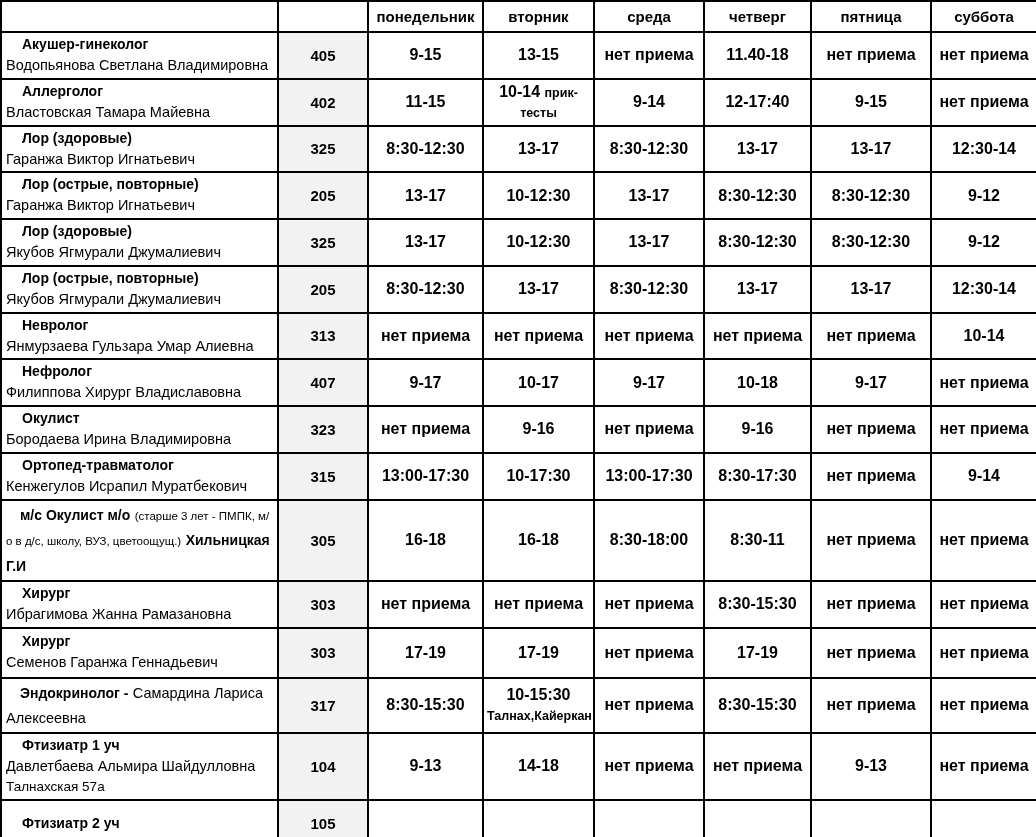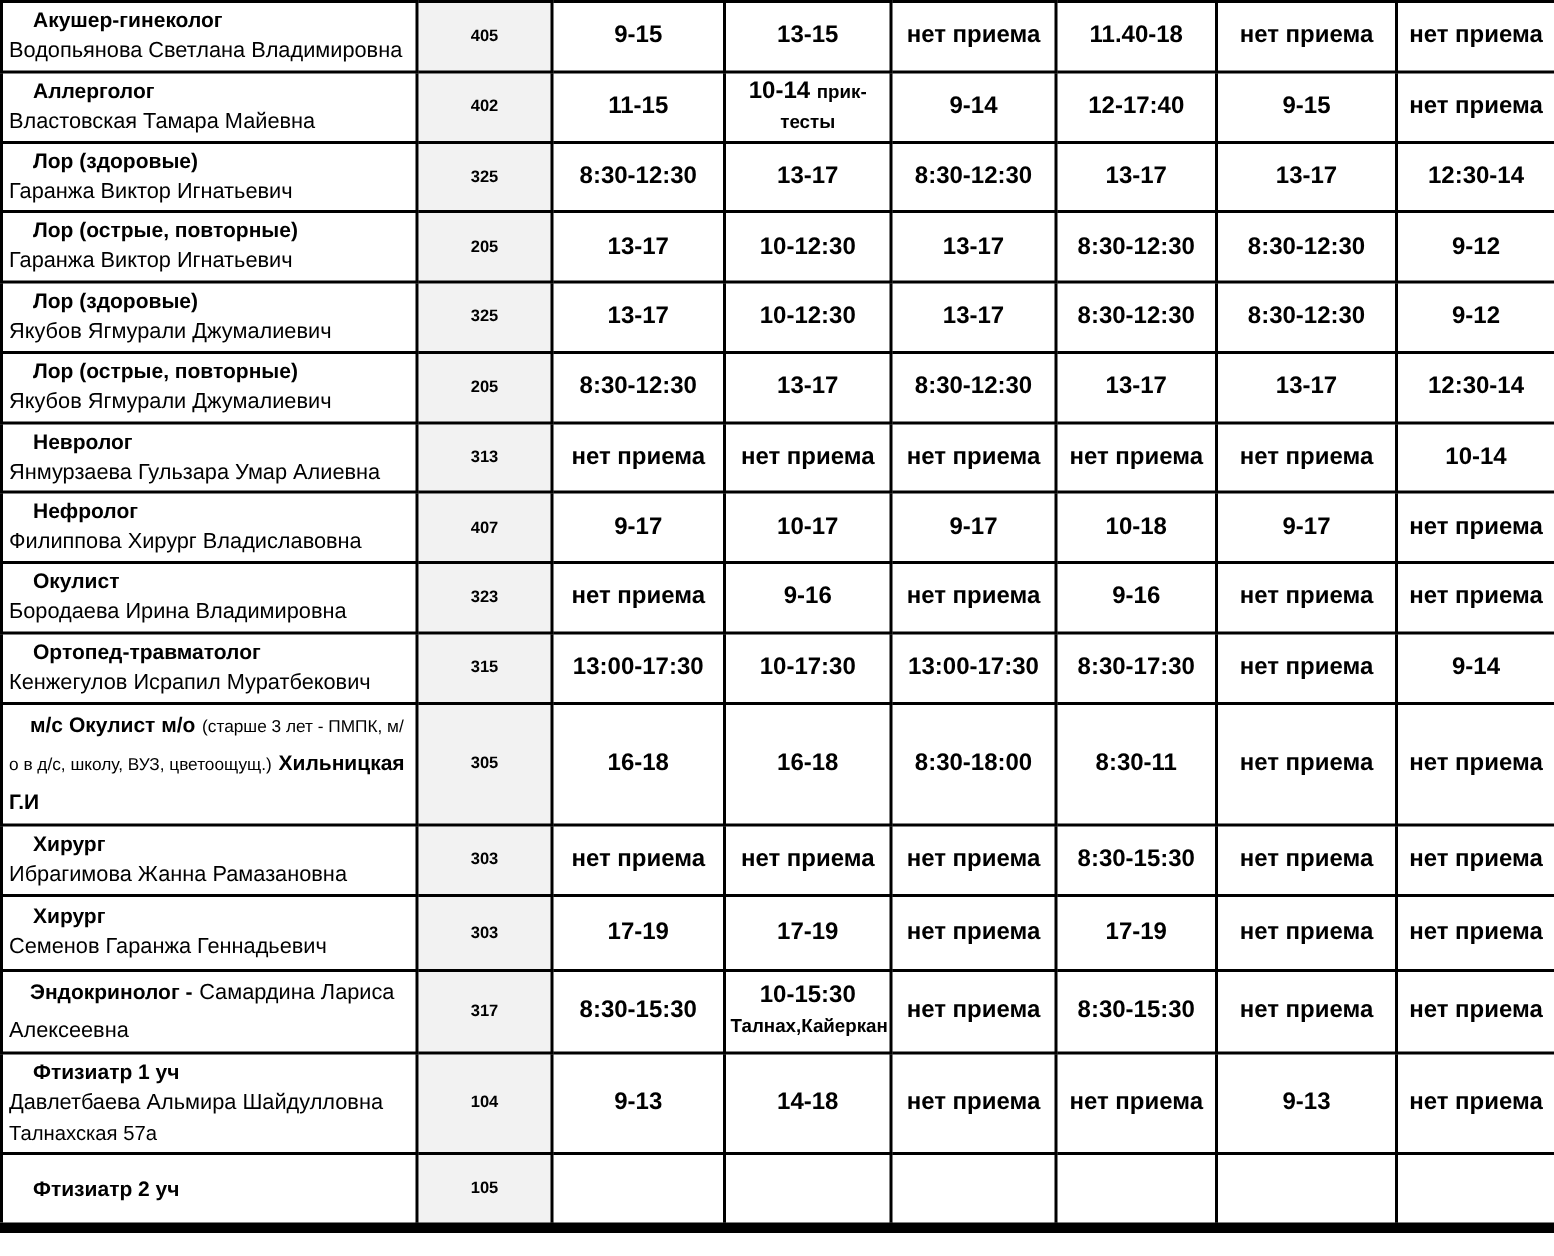--- a/index.html
+++ b/index.html
@@ -25,21 +25,21 @@
   tbody tr:nth-child(13){height:50px;}
   tbody tr:nth-child(14){height:54px;}
   tbody tr:nth-child(15){height:56px;}
   tbody tr:nth-child(16){height:50px;}
   th.day{font-size:15px;font-weight:bold;text-align:center;background:#fff;}
   th.date{font-size:13.5px;font-weight:bold;text-align:center;background:#fff;}
   th.blank{background:#fff;}
   td.period{font-size:26px;font-weight:bold;letter-spacing:-1px;text-align:left;
     padding-left:5px;white-space:nowrap;}
   .roomhead{background:#f2f2f2;font-style:italic;font-weight:normal;font-size:13px;text-align:center;}
-  td.room{background:#f2f2f2;font-weight:bold;font-size:11px;text-align:center;}
+  td.room{background:#f2f2f2;font-weight:bold;font-size:15px;text-align:center;}
   td.doc{text-align:left;line-height:1.5;padding-left:4px;padding-right:2px;}
   td.doc .spec{display:block;font-weight:bold;font-size:14px;padding-left:16px;}
   td.doc .note{font-weight:normal;font-size:11.5px;}
   td.doc .tail{font-weight:bold;font-size:14px;}
   td.doc .name{display:block;font-weight:normal;font-size:14.5px;}
   td.doc .addr{display:block;font-weight:normal;font-size:13.5px;}
   td.doc.flow{text-indent:14px;line-height:1.6;}
   td.doc.flow .spec{display:inline;padding-left:0;}
   td.doc.flow .name{display:inline;}
   td.cell{text-align:center;line-height:1.25;}
@@ -55,20 +55,30 @@
       <col style="width:277px">
         <col style="width:90px">
       <col style="width:115px">
         <col style="width:111px">
         <col style="width:110px">
       <col style="width:107px">
         <col style="width:120px">
         <col style="width:106px">
     </colgroup>
     <thead>
+      <tr>
+        <th class="blank"></th>
+        <th class="blank"></th>
+        <th class="day">понедельник</th>
+        <th class="day">вторник</th>
+        <th class="day">среда</th>
+        <th class="day">четверг</th>
+        <th class="day">пятница</th>
+        <th class="day">суббота</th>
+      </tr>
     </thead>
     <tbody>
         <tr>
           <td class="doc stack"><span class="spec">Акушер-гинеколог</span> <span class="note"></span> <span class="tail"></span> <span class="name">Водопьянова Светлана Владимировна</span><span class="addr"></span></td>
           <td class="room">405</td>
           <td class="cell"><span class="t">9-15</span> <span class="s"></span></td>
           <td class="cell"><span class="t">13-15</span> <span class="s"></span></td>
           <td class="cell"><span class="t">нет приема</span> <span class="s"></span></td>
           <td class="cell"><span class="t">11.40-18</span> <span class="s"></span></td>
           <td class="cell"><span class="t">нет приема</span> <span class="s"></span></td>

